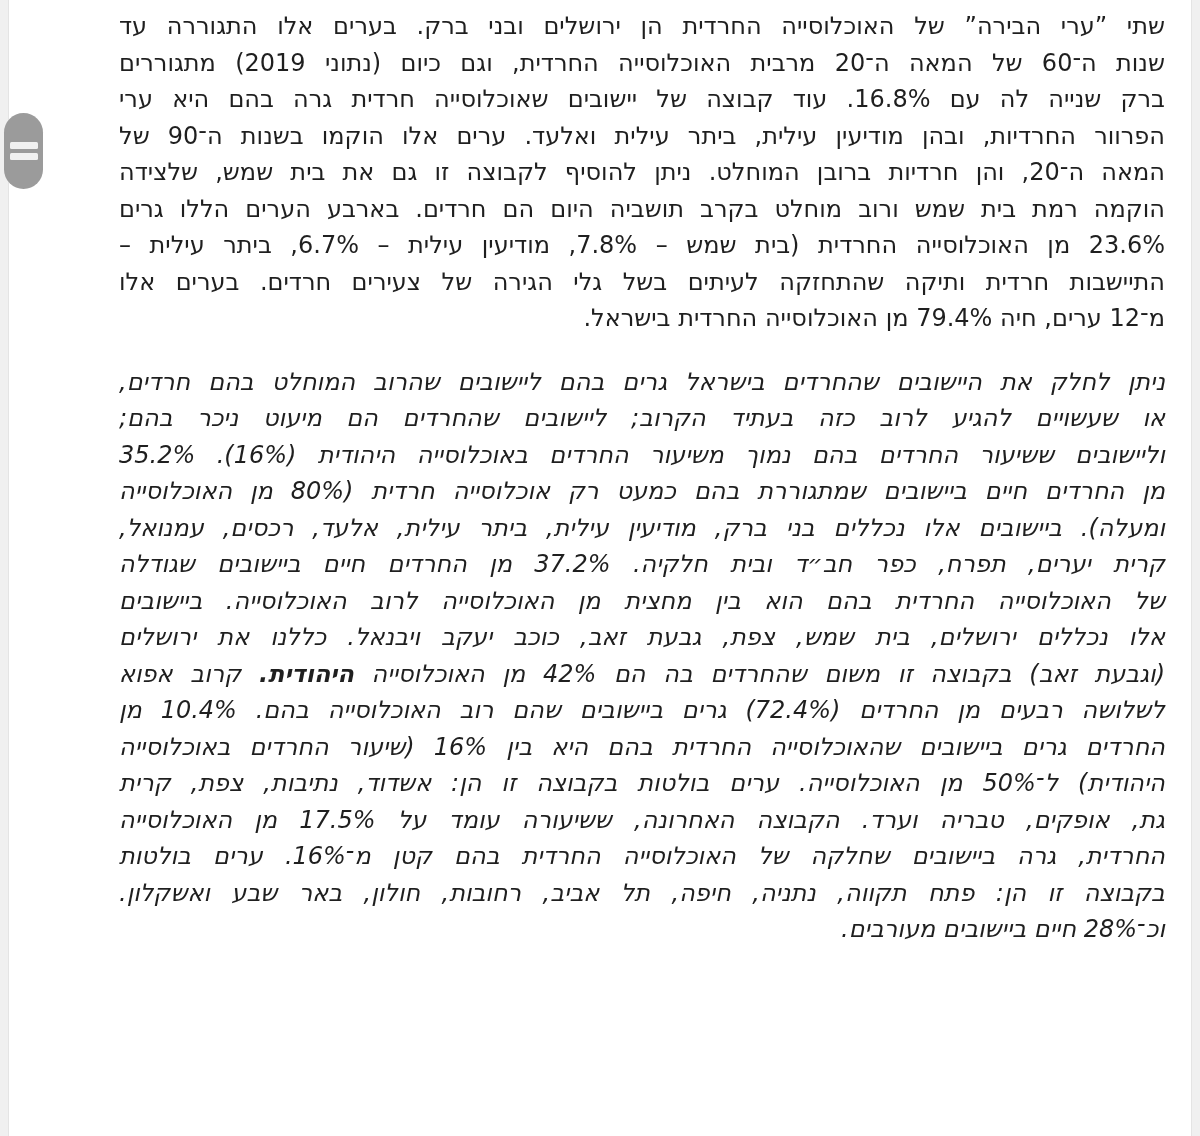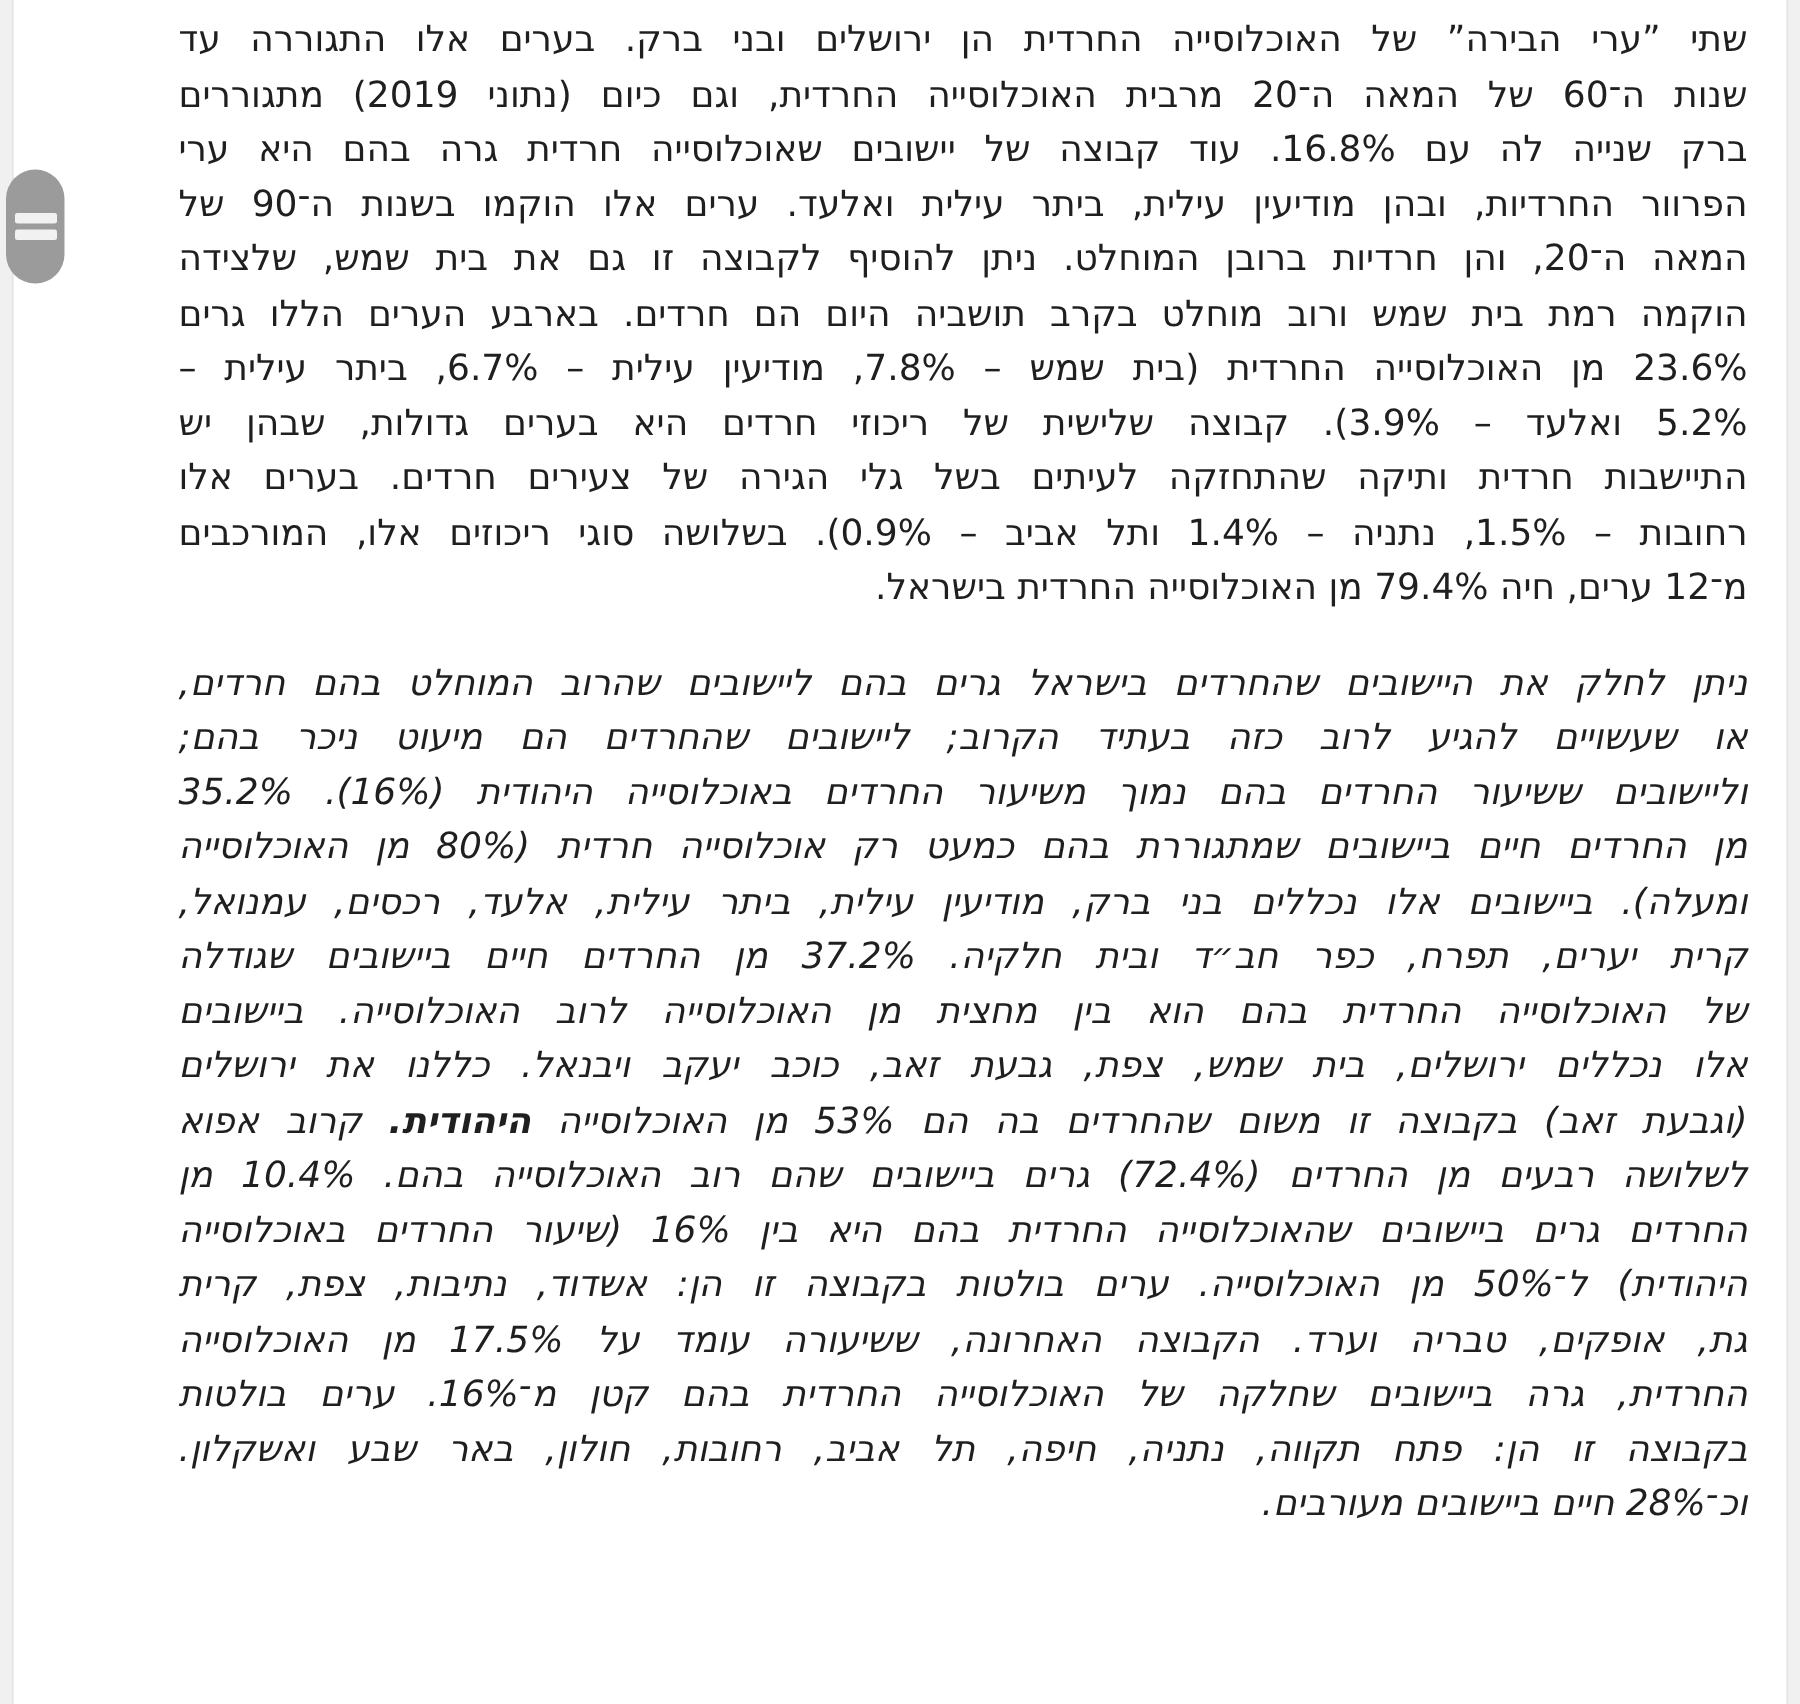--- a/index.html
+++ b/index.html
@@ -81,35 +81,33 @@
 
 <div class="content" dir="rtl">
     <div class="paragraph">
       <div class="line"><span>שתי ”ערי הבירה” של האוכלוסייה החרדית הן ירושלים ובני ברק. בערים אלו התגוררה עד</span></div>
       <div class="line"><span>שנות ה־60 של המאה ה־20 מרבית האוכלוסייה החרדית, וגם כיום (נתוני 2019) מתגוררים</span></div>
       <div class="line"><span>ברק שנייה לה עם 16.8%. עוד קבוצה של יישובים שאוכלוסייה חרדית גרה בהם היא ערי</span></div>
       <div class="line"><span>הפרוור החרדיות, ובהן מודיעין עילית, ביתר עילית ואלעד. ערים אלו הוקמו בשנות ה־90 של</span></div>
       <div class="line"><span>המאה ה־20, והן חרדיות ברובן המוחלט. ניתן להוסיף לקבוצה זו גם את בית שמש, שלצידה</span></div>
       <div class="line"><span>הוקמה רמת בית שמש ורוב מוחלט בקרב תושביה היום הם חרדים. בארבע הערים הללו גרים</span></div>
       <div class="line"><span>23.6% מן האוכלוסייה החרדית (בית שמש – 7.8%, מודיעין עילית – 6.7%, ביתר עילית –</span></div>
-      <div class="line"><span>5.2% ואלעד – 3.9%). קבוצה שלישית של ריכוזי חרדים היא בערים גדולות, שבהן יש</span></div>
       <div class="line"><span>התיישבות חרדית ותיקה שהתחזקה לעיתים בשל גלי הגירה של צעירים חרדים. בערים אלו</span></div>
-      <div class="line"><span>רחובות – 1.5%, נתניה – 1.4% ותל אביב – 0.9%). בשלושה סוגי ריכוזים אלו, המורכבים</span></div>
       <div class="line last"><span>מ־12 ערים, חיה 79.4% מן האוכלוסייה החרדית בישראל.</span></div>
     </div>
     <div class="paragraph">
       <div class="line"><span>ניתן לחלק את היישובים שהחרדים בישראל גרים בהם ליישובים שהרוב המוחלט בהם חרדים,</span></div>
       <div class="line"><span>או שעשויים להגיע לרוב כזה בעתיד הקרוב; ליישובים שהחרדים הם מיעוט ניכר בהם;</span></div>
       <div class="line"><span>וליישובים ששיעור החרדים בהם נמוך משיעור החרדים באוכלוסייה היהודית (16%). 35.2%</span></div>
       <div class="line"><span>מן החרדים חיים ביישובים שמתגוררת בהם כמעט רק אוכלוסייה חרדית (80% מן האוכלוסייה</span></div>
       <div class="line"><span>ומעלה). ביישובים אלו נכללים בני ברק, מודיעין עילית, ביתר עילית, אלעד, רכסים, עמנואל,</span></div>
       <div class="line"><span>קרית יערים, תפרח, כפר חב״ד ובית חלקיה. 37.2% מן החרדים חיים ביישובים שגודלה</span></div>
       <div class="line"><span>של האוכלוסייה החרדית בהם הוא בין מחצית מן האוכלוסייה לרוב האוכלוסייה. ביישובים</span></div>
       <div class="line"><span>אלו נכללים ירושלים, בית שמש, צפת, גבעת זאב, כוכב יעקב ויבנאל. כללנו את ירושלים</span></div>
-      <div class="line"><span>(וגבעת זאב) בקבוצה זו משום שהחרדים בה הם 53% מן האוכלוסייה </span><span class="bold">היהודית.</span><span> קרוב אפוא</span></div>
+      <div class="line"><span>(וגבעת זאב) בקבוצה זו משום שהחרדים בה הם 42% מן האוכלוסייה </span><span class="bold">היהודית.</span><span> קרוב אפוא</span></div>
       <div class="line"><span>לשלושה רבעים מן החרדים (72.4%) גרים ביישובים שהם רוב האוכלוסייה בהם. 10.4% מן</span></div>
       <div class="line"><span>החרדים גרים ביישובים שהאוכלוסייה החרדית בהם היא בין 16% (שיעור החרדים באוכלוסייה</span></div>
       <div class="line"><span>היהודית) ל־50% מן האוכלוסייה. ערים בולטות בקבוצה זו הן: אשדוד, נתיבות, צפת, קרית</span></div>
       <div class="line"><span>גת, אופקים, טבריה וערד. הקבוצה האחרונה, ששיעורה עומד על 17.5% מן האוכלוסייה</span></div>
       <div class="line"><span>החרדית, גרה ביישובים שחלקה של האוכלוסייה החרדית בהם קטן מ־16%. ערים בולטות</span></div>
       <div class="line"><span>בקבוצה זו הן: פתח תקווה, נתניה, חיפה, תל אביב, רחובות, חולון, באר שבע ואשקלון.</span></div>
       <div class="line last"><span>וכ־28% חיים ביישובים מעורבים.</span></div>
     </div>
   </div>
 

